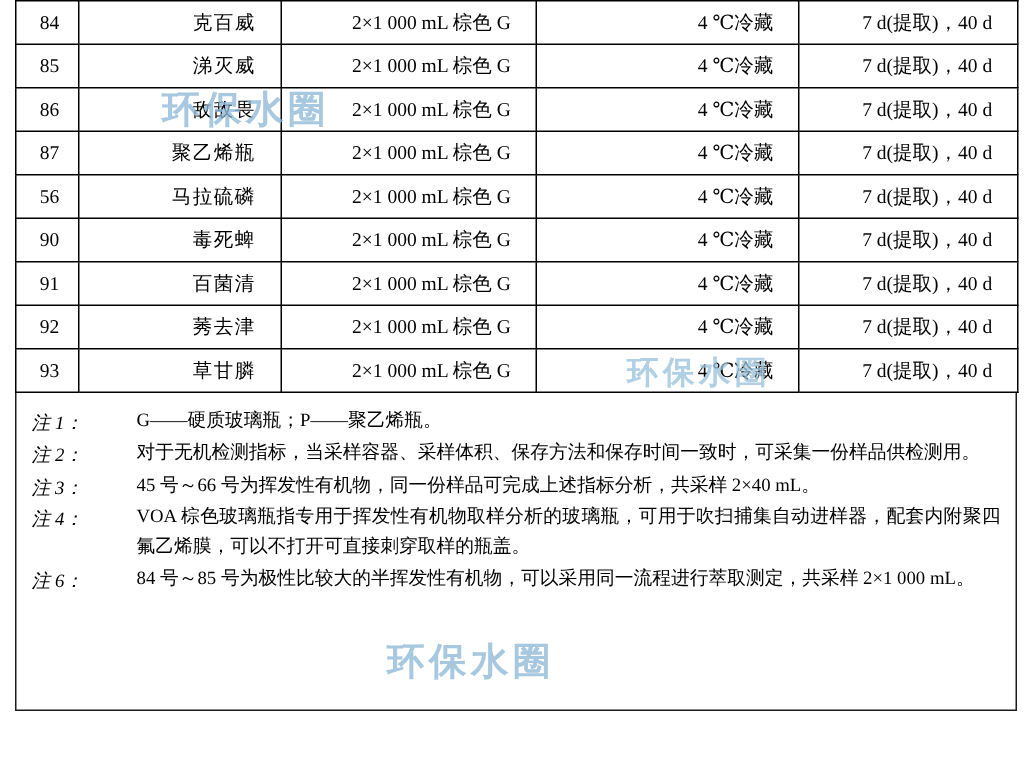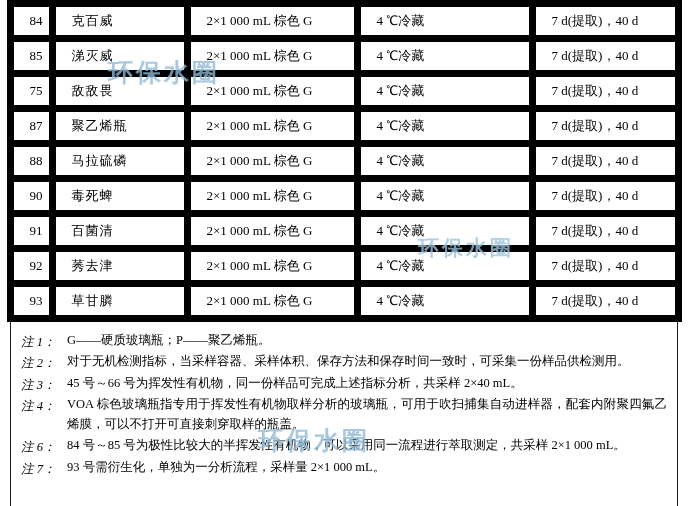--- a/index.html
+++ b/index.html
@@ -22,40 +22,40 @@
     box-sizing: border-box;
   }
   
   table.data-table {
     border-collapse: collapse;
     width: 668px;
     margin: 0 auto;
     table-layout: fixed;
   }
   table.data-table td {
-    border: 7px solid #000000;
+    border: 1px solid #000000;
     height: 28px;
-    text-align: left;
+    text-align: right;
     vertical-align: middle;
     font-size: 13px;
     line-height: 1.1;
     padding: 0 16px;
     white-space: nowrap;
   }
   
   col.c-no    { width: 42px; }
   col.c-name  { width: 135px; }
   col.c-cont  { width: 170px; }
   col.c-stor  { width: 175px; }
   col.c-time  { width: 146px; }
 
   td.cell-no    { font-size: 13px; }
   td.cell-name  { font-size: 14px; letter-spacing: 1px; }
   td.cell-cont  { font-size: 13px; }
-  td.cell-stor  { font-size: 13px; font-family: Liberation Serif, serif; }
+  td.cell-stor  { font-size: 13px; }
   td.cell-time  { font-size: 13px; }
 
   
   .notes-box {
     width: 668px;
     margin: 0 auto;
     border: 1px solid #1a1a1a;
     border-top: none;
     box-sizing: border-box;
     padding: 8px 10px 6px 10px;
@@ -72,20 +72,21 @@
   }
   .note .note-label {
     position: absolute;
     left: 0;
     top: 2px;
     white-space: nowrap;
     font-style: italic;
   }
   .note .note-body {
     display: block;
+    margin-left: 24px;
   }
   
   .wm {
     position: absolute;
     font-family: Liberation Serif, serif;
     font-weight: bold;
     color: #8fb9d6;
     opacity: .78;
     letter-spacing: 3px;
     pointer-events: none;
@@ -118,35 +119,35 @@
         <td class="cell-time">7 d(提取)，40 d</td>
       </tr>
       <tr>
         <td class="cell-no">85</td>
         <td class="cell-name">涕灭威</td>
         <td class="cell-cont">2×1 000 mL 棕色 G</td>
         <td class="cell-stor">4 ℃冷藏</td>
         <td class="cell-time">7 d(提取)，40 d</td>
       </tr>
       <tr>
-        <td class="cell-no">75</td>
+        <td class="cell-no">86</td>
         <td class="cell-name">敌敌畏</td>
         <td class="cell-cont">2×1 000 mL 棕色 G</td>
         <td class="cell-stor">4 ℃冷藏</td>
         <td class="cell-time">7 d(提取)，40 d</td>
       </tr>
       <tr>
         <td class="cell-no">87</td>
         <td class="cell-name">聚乙烯瓶</td>
         <td class="cell-cont">2×1 000 mL 棕色 G</td>
         <td class="cell-stor">4 ℃冷藏</td>
         <td class="cell-time">7 d(提取)，40 d</td>
       </tr>
       <tr>
-        <td class="cell-no">88</td>
+        <td class="cell-no">56</td>
         <td class="cell-name">马拉硫磷</td>
         <td class="cell-cont">2×1 000 mL 棕色 G</td>
         <td class="cell-stor">4 ℃冷藏</td>
         <td class="cell-time">7 d(提取)，40 d</td>
       </tr>
       <tr>
         <td class="cell-no">90</td>
         <td class="cell-name">毒死蜱</td>
         <td class="cell-cont">2×1 000 mL 棕色 G</td>
         <td class="cell-stor">4 ℃冷藏</td>
@@ -189,24 +190,20 @@
       <span class="note-label">注 3：</span>
       <span class="note-body">45 号～66 号为挥发性有机物，同一份样品可完成上述指标分析，共采样 2×40 mL。</span>
     </div>
     <div class="note">
       <span class="note-label">注 4：</span>
       <span class="note-body">VOA 棕色玻璃瓶指专用于挥发性有机物取样分析的玻璃瓶，可用于吹扫捕集自动进样器，配套内附聚四氟乙烯膜，可以不打开可直接刺穿取样的瓶盖。</span>
     </div>
     <div class="note">
       <span class="note-label">注 6：</span>
       <span class="note-body">84 号～85 号为极性比较大的半挥发性有机物，可以采用同一流程进行萃取测定，共采样 2×1 000 mL。</span>
-    </div>
-    <div class="note">
-      <span class="note-label">注 7：</span>
-      <span class="note-body">93 号需衍生化，单独为一分析流程，采样量 2×1 000 mL。</span>
     </div>
   </div>
 
   <div class="wm wm-1">环保水圈</div>
   <div class="wm wm-2">环保水圈</div>
   <div class="wm wm-3">环保水圈</div>
 
 </div>
 
 </body></html>

